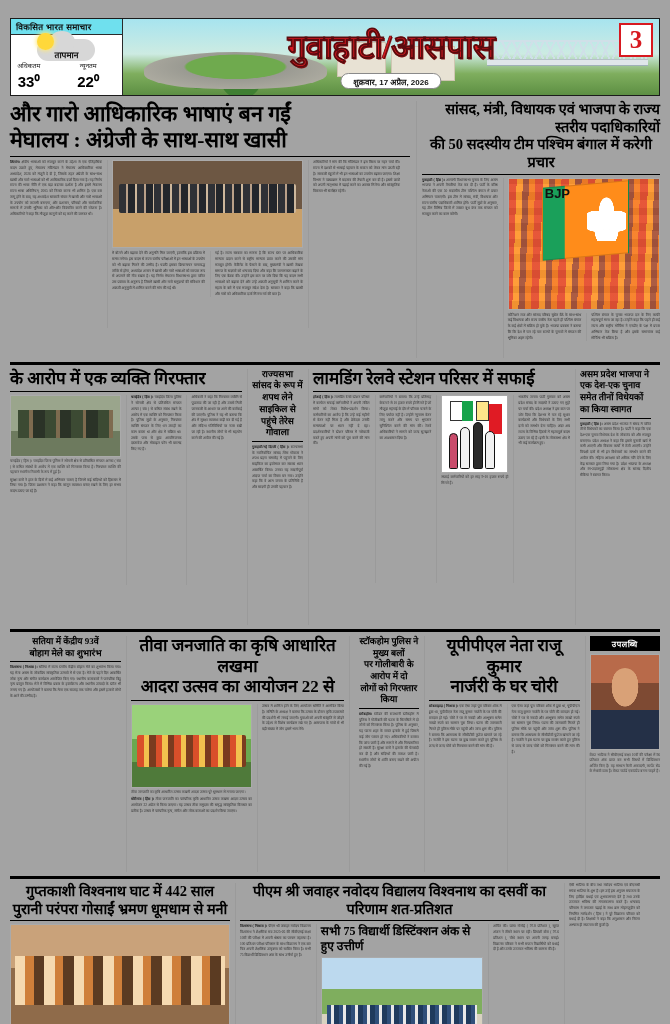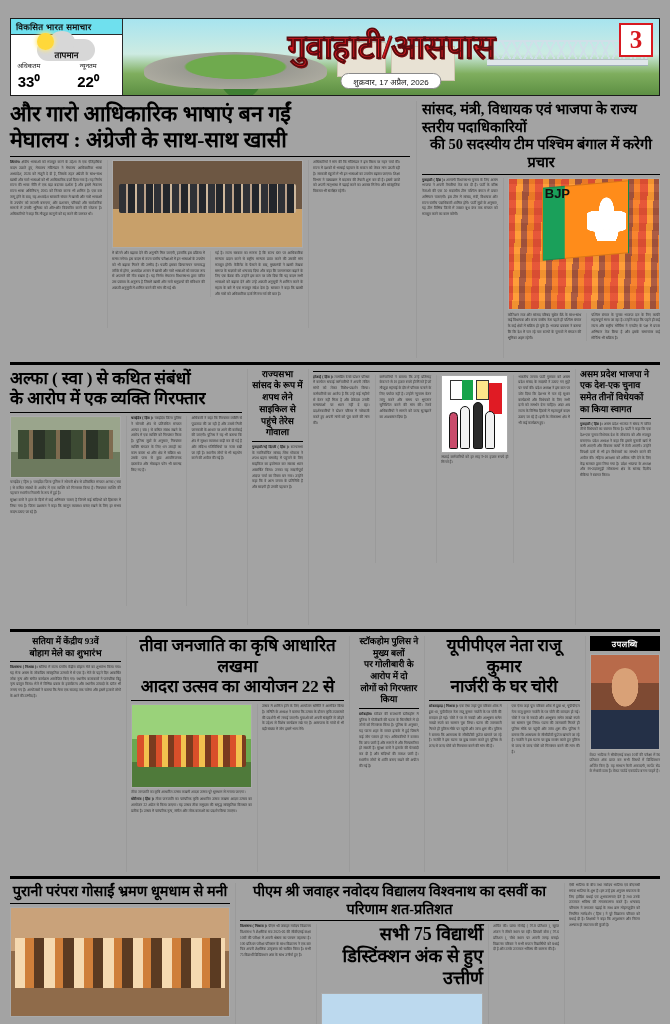--- a/index.html
+++ b/index.html
@@ -109,21 +109,21 @@
     color: #d71920;
     -webkit-text-stroke: 0.7px #5a0b0e;
     letter-spacing: -0.5px;
     text-shadow: 1px 1px 0 #7d1013;
     white-space: nowrap;
   }
   .mh-date {
     position: absolute; left: 50%; transform: translateX(-50%);
     bottom: 6px;
     background: #fff; border: 1px solid #8a8a8a; border-radius: 9px;
-    font-size: 8px; font-weight: normal; color: #111;
+    font-size: 8px; font-weight: bold; color: #111;
     padding: 1.5px 12px; white-space: nowrap;
   }
   .mh-pageno {
     position: absolute; right: 6px; top: 4px;
     width: 34px; height: 34px;
     background: #fff; border: 2px solid #d71920;
     display: flex; align-items: center; justify-content: center;
     font-size: 25px; font-weight: bold; color: #d71920;
     font-family: "Liberation Serif", serif;
     z-index: 4;
@@ -335,21 +335,21 @@
             </div>
           </div>
         </div>
         <div class="col vline" style="width:92px;padding-left:4px">
           <p class="body-txt"><span>अधिकारियों ने मांग की कि मंत्रिमंडल ने इस विषय पर गहन चर्चा की। राज्य में दशकों से भाषाई पहचान के सवाल को लेकर मांग उठती रही है। सरकारी स्कूलों में भी इन भाषाओं का उपयोग बढ़ाया जाएगा। शिक्षा विभाग ने पाठ्यक्रम में बदलाव की तैयारी शुरू कर दी है। इससे छात्रों को अपनी मातृभाषा में पढ़ाई करने का अवसर मिलेगा और सांस्कृतिक विरासत भी संरक्षित रहेगी।</span></p>
         </div>
       </div>
     </div>
 
     <div class="vline" style="width:244px;padding-left:5px">
-      <div class="hl-main hl-3" style="text-align:left">सांसद, मंत्री, विधायक एवं भाजपा के राज्य स्तरीय पदाधिकारियों</div>
+      <div class="hl-main hl-3" style="text-align:right">सांसद, मंत्री, विधायक एवं भाजपा के राज्य स्तरीय पदाधिकारियों</div>
       <div class="hl-main hl-3" style="text-align:center">की 50 सदस्यीय टीम पश्चिम बंगाल में करेगी प्रचार</div>
       <div class="rule-thin" style="margin-top:2px"></div>
       <div class="colwrap" style="margin-top:3px;height:180px;overflow:hidden">
         <div class="col" style="width:76px">
           <p class="body-txt"><b class="dateline">गुवाहाटी ( हिंस )।</b><span> आगामी विधानसभा चुनाव के लिए असम भाजपा ने अपनी तैयारियां तेज कर दी हैं। पार्टी के वरिष्ठ नेताओं की एक 50 सदस्यीय टीम पश्चिम बंगाल में प्रचार अभियान चलाएगी। इस टीम में सांसद, मंत्री, विधायक और राज्य स्तरीय पदाधिकारी शामिल होंगे। पार्टी सूत्रों के अनुसार, यह टीम विभिन्न जिलों में जाकर बूथ स्तर तक संगठन को मजबूत करने का काम करेगी।</span></p>
         </div>
         <div class="col vline" style="width:158px;padding-left:4px">
           <div class="photo ph-rally" style="height:132px">
             <div class="crowd"></div>
             <div class="flag"></div>
@@ -367,21 +367,20 @@
         </div>
       </div>
     </div>
   </div>
 
   <div class="hr-dbl" style="margin-top:4px"></div>
 
   <div style="display:flex;gap:5px;margin-top:4px">
 
     <div style="width:232px">
-      <div class="hl-main hl-2">अल्फा ( स्वा ) से कथित संबंधों</div>
       <div class="hl-main hl-2">के आरोप में एक व्यक्ति गिरफ्तार</div>
       <div class="rule-thin" style="margin-top:2px"></div>
       <div class="colwrap" style="margin-top:3px;height:190px;overflow:hidden">
         <div class="col" style="width:112px">
           <div class="photo ph-army" style="height:62px"></div>
           <p class="cap" style="margin-top:2px">चराईदेव ( हिंस )। चराईदेव जिला पुलिस ने सोनारी क्षेत्र से प्रतिबंधित संगठन अल्फा ( स्वा ) से कथित संबंधों के आरोप में एक व्यक्ति को गिरफ्तार किया है। गिरफ्तार व्यक्ति की पहचान स्थानीय निवासी के रूप में हुई है।</p>
           <p class="body-txt" style="margin-top:2px"><span>सुरक्षा बलों ने हाल के दिनों में कई अभियान चलाए हैं जिनमें कई संदिग्धों को हिरासत में लिया गया है। जिला प्रशासन ने कहा कि कानून व्यवस्था बनाए रखने के लिए हर संभव कदम उठाए जा रहे हैं।</span></p>
         </div>
         <div class="col vline" style="width:56px;padding-left:4px">
           <p class="body-txt"><b class="dateline">चराईदेव ( हिंस )।</b><span> चराईदेव जिला पुलिस ने सोनारी क्षेत्र से प्रतिबंधित संगठन अल्फा ( स्वा ) से कथित संबंध रखने के आरोप में एक व्यक्ति को गिरफ्तार किया है। पुलिस सूत्रों के अनुसार, गिरफ्तार व्यक्ति संगठन के लिए धन उगाही का काम करता था और क्षेत्र में सक्रिय था। उसके पास से कुछ आपत्तिजनक दस्तावेज और मोबाइल फोन भी बरामद किए गए हैं।</span></p>
@@ -392,20 +391,21 @@
       </div>
     </div>
 
     <div class="vline" style="width:56px;padding-left:4px">
       <div class="hl-small">राज्यसभा सांसद के रूप में शपथ लेने साइकिल से पहुंचे तेरेस गोवाला</div>
       <div class="rule-thin" style="margin-top:2px"></div>
       <p class="body-txt" style="margin-top:3px;height:180px;overflow:hidden"><b class="dateline">गुवाहाटी/नई दिल्ली ( हिंस )।</b><span> राज्यसभा के नवनिर्वाचित सांसद तेरेस गोवाला ने शपथ ग्रहण समारोह में पहुंचने के लिए साइकिल का इस्तेमाल कर सबका ध्यान आकर्षित किया। उनका यह सादगीपूर्ण अंदाज चर्चा का विषय बन गया। उन्होंने कहा कि वे आम जनता के प्रतिनिधि हैं और सादगी ही उनकी पहचान है।</span></p>
     </div>
 
     <div class="vline" style="width:262px;padding-left:4px">
+      <div class="hl-main hl-2">लामडिंग रेलवे स्टेशन परिसर में सफाई</div>
       <div class="rule-thin" style="margin-top:2px"></div>
       <div class="colwrap" style="margin-top:3px;height:188px;overflow:hidden">
         <div class="col" style="width:58px">
           <p class="body-txt"><b class="dateline">होजाई ( हिंस )।</b><span> लामडिंग रेलवे स्टेशन परिसर में कार्यरत सफाई कर्मचारियों ने अपनी लंबित मांगों को लेकर विरोध-प्रदर्शन किया। कर्मचारियों का आरोप है कि उन्हें कई महीनों से वेतन नहीं मिला है और ठेकेदार उनकी समस्याओं पर ध्यान नहीं दे रहा। प्रदर्शनकारियों ने स्टेशन परिसर में नारेबाजी करते हुए अपनी मांगों को पूरा करने की मांग की।</span></p>
         </div>
         <div class="col vline" style="width:58px;padding-left:4px">
           <p class="body-txt"><span>कर्मचारियों ने बताया कि उन्हें प्रतिमाह केवल 9 से 10 हजार रुपये ही मिलते हैं जो मौजूदा महंगाई के दौर में परिवार चलाने के लिए पर्याप्त नहीं है। उन्होंने न्यूनतम वेतन लागू करने और समय पर भुगतान सुनिश्चित करने की मांग की। रेलवे अधिकारियों ने मामले को जल्द सुलझाने का आश्वासन दिया है।</span></p>
         </div>
         <div class="col vline" style="width:74px;padding-left:4px">
           <div class="photo ph-protest" style="height:78px">
@@ -487,35 +487,36 @@
       <div class="photo ph-portrait" style="height:96px;margin-top:3px"></div>
       <p class="cap" style="margin-top:3px">वेंकट भाटिया ने सीबीएसई कक्षा 10वीं की परीक्षा में 96 प्रतिशत अंक प्राप्त कर सभी विषयों में डिस्टिंक्शन अर्जित किए हैं। वह माध्यम फैली अकादमी, कार्पेट रोड के मेधावी छात्र हैं। वेंकट चार्टर्ड एकाउंटेंट बनना चाहते हैं।</p>
     </div>
   </div>
 
   <div class="hr-dbl" style="margin-top:4px"></div>
 
   <div style="display:flex;gap:5px;margin-top:4px">
 
     <div style="width:220px">
+      <div class="hl-main hl-3" style="text-align:center">गुप्तकाशी विश्वनाथ घाट में 442 साल</div>
       <div class="hl-main hl-3" style="text-align:center">पुरानी परंपरा गोसाईं भ्रमण धूमधाम से मनी</div>
       <div class="rule-thin" style="margin-top:2px"></div>
       <div class="photo ph-ghat" style="height:110px;margin-top:3px"></div>
 
     </div>
 
     <div class="vline" style="width:324px;padding-left:4px">
       <div class="hl-main hl-3" style="text-align:center">पीएम श्री जवाहर नवोदय विद्यालय विश्वनाथ का दसवीं का परिणाम शत-प्रतिशत</div>
       <div class="rule-thin" style="margin-top:2px"></div>
       <div class="colwrap" style="margin-top:3px;height:170px;overflow:hidden">
         <div class="col" style="width:72px">
           <p class="body-txt"><b class="dateline">विश्वनाथ ( निआस )।</b><span> पीएम श्री जवाहर नवोदय विद्यालय विश्वनाथ ने शैक्षणिक सत्र 2025-26 की सीबीएसई कक्षा 10वीं की परीक्षा में अपनी श्रेष्ठता का परचम लहराया है। 100 प्रतिशत परीक्षा परिणाम के साथ विद्यालय ने एक बार फिर अपनी शैक्षणिक उत्कृष्टता को साबित किया है। सभी 75 विद्यार्थी डिस्टिंक्शन अंक के साथ उत्तीर्ण हुए हैं।</span></p>
         </div>
         <div class="col vline" style="width:170px;padding-left:4px">
-          <div class="hl-main hl-3" style="text-align:right;font-size:18px">सभी 75 विद्यार्थी डिस्टिंक्शन अंक से हुए उत्तीर्ण</div>
+          <div class="hl-main hl-3" style="text-align:left;font-size:12px">सभी 75 विद्यार्थी डिस्टिंक्शन अंक से हुए उत्तीर्ण</div>
           <div class="photo ph-school" style="height:92px;margin-top:3px"></div>
 
         </div>
         <div class="col vline" style="width:72px;padding-left:4px">
           <p class="body-txt"><span>अर्चित की। छाया गोगोई ( 97.8 प्रतिशत ), सूरज अंजन ने तीसरे स्थान पर रहीं। प्रियांशी बोरा ( 97.6 प्रतिशत ), चौथे स्थान पर अपनी जगह बनाई। विद्यालय परिवार ने सभी सफल विद्यार्थियों को बधाई दी है और उनके उज्ज्वल भविष्य की कामना की है।</span></p>
         </div>
       </div>
     </div>
 
     <div class="vline" style="width:76px;padding-left:4px">

